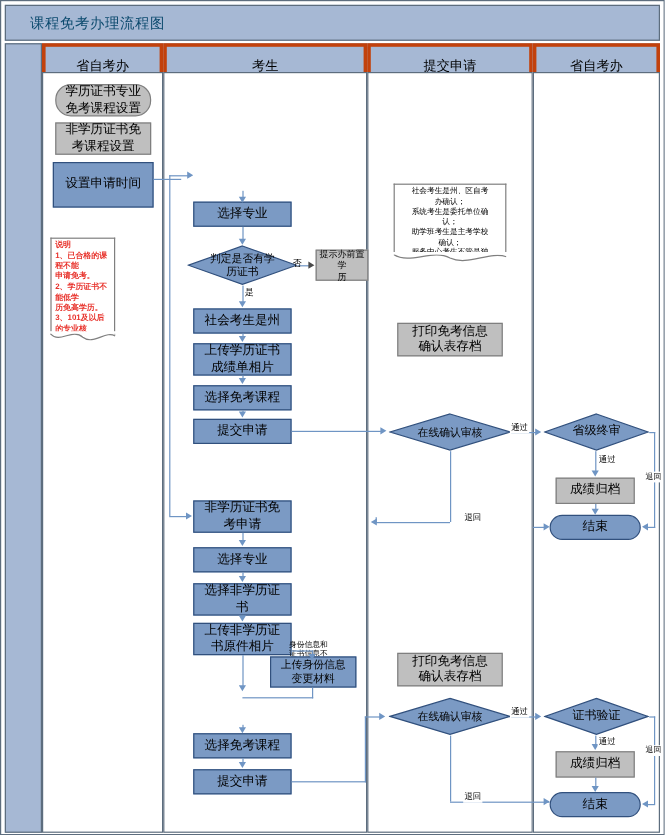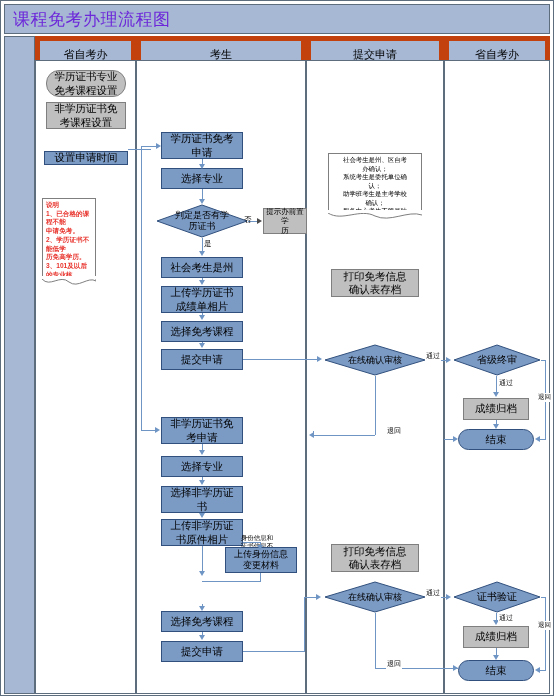--- a/index.html
+++ b/index.html
@@ -4,25 +4,25 @@
 <style>
   html,body{margin:0;padding:0;background:#ffffff;}
   body{font-family:"Liberation Serif","DejaVu Serif",serif;}
   #page{position:relative;width:554px;height:696px;overflow:hidden;background:#fff;
         border:1px solid #5d6d7e;box-sizing:border-box;}
 
   
   #title-bar{position:absolute;left:3px;top:3px;width:546px;height:30px;
     background:#a6b8d4;border:1px solid #5d6d7e;box-sizing:border-box;
     display:flex;align-items:center;padding-left:8px;}
-  #title-bar .t{font-size:17px;color:#6d28d9;letter-spacing:.5px;}
+  #title-bar .t{font-size:12px;color:#0c4a6e;letter-spacing:.5px;margin-left:12px;}
 
   
   .hdr{position:absolute;top:35px;height:36px;background:#a6b8d4;
-    border:5px solid #c2410c;box-sizing:border-box;
+    border:3px solid #c2410c;box-sizing:border-box;
     display:flex;align-items:center;justify-content:center;
     font-size:11px;color:#000;}
   
   #spine{position:absolute;left:3px;top:35px;width:31px;height:658px;
     background:#a6b8d4;border:1px solid #5d6d7e;box-sizing:border-box;}
 
   
   .lane{position:absolute;top:59px;height:634px;
     border:1px solid #5d6d7e;box-sizing:border-box;background:#fff;}
 
@@ -83,21 +83,21 @@
   <div class="hdr" style="left:305px;width:138px;">提交申请</div>
   <div class="hdr" style="left:443px;width:106px;">省自考办</div>
 
   <div class="lane" style="left:34px;width:101px;"></div>
   <div class="lane" style="left:135px;width:170px;"></div>
   <div class="lane" style="left:305px;width:138px;"></div>
   <div class="lane" style="left:443px;width:106px;"></div>
 
   <div class="node gray" style="left:45px;top:69px;width:80px;height:27px;border-radius:13px;">学历证书专业<br>免考课程设置</div>
   <div class="node gray" style="left:45px;top:101px;width:80px;height:27px;">非学历证书免<br>考课程设置</div>
-  <div class="node blue" style="left:43px;top:150px;width:84px;height:14px;text-align:center;">设置申请时间</div>
+  <div class="node blue" style="left:43px;top:134px;width:84px;height:38px;text-align:center;">设置申请时间</div>
 
   <div class="note note-red" style="left:41px;top:197px;width:54px;height:87px;">
     <div class="body">
         <pre>说明
 1、已合格的课程不能
 申请免考。
 2、学历证书不能低学
 历免高学历。
 3、101及以后的专业核
 心课不能免考。
@@ -107,21 +107,20 @@
     <div class="wave">
       <svg width="54" height="10" viewBox="0 0 54 10" preserveAspectRatio="none">
         <path d="M0,0 C8,9 18,-5 27,3 C36,10 46,-3 54,2 L54,0 Z" fill="#ffffff"></path>
         <path d="M0,0 C8,9 18,-5 27,3 C36,10 46,-3 54,2" fill="none" stroke="#7f7f7f" stroke-width="1"></path>
         <line x1="0" y1="0" x2="0" y2="1" stroke="#7f7f7f" stroke-width="1"></line>
         <line x1="54" y1="0" x2="54" y2="2" stroke="#7f7f7f" stroke-width="1"></line>
       </svg>
     </div>
   </div>
 
-  <div class="node blue" style="left:160px;top:131px;width:82px;height:27px;">学历证书免考<br>申请</div>
   <div class="node blue" style="left:160px;top:167px;width:82px;height:21px;">选择专业</div>
 
   <div class="diamond" style="left:155px;top:203px;width:92px;height:34px;">
     <svg class="shape" viewBox="0 0 92 34" preserveAspectRatio="none">
       <polygon points="46,1 91,17 46,33 1,17" fill="#7b9ac4" stroke="#31507d" stroke-width="1"></polygon>
     </svg>
     <div class="lbl">判定是否有学<br>历证书</div>
   </div>
 
   <div class="node gray" style="left:262px;top:207px;width:44px;height:26px;font-size:7.5px;">提示办前置学<br>历</div>

